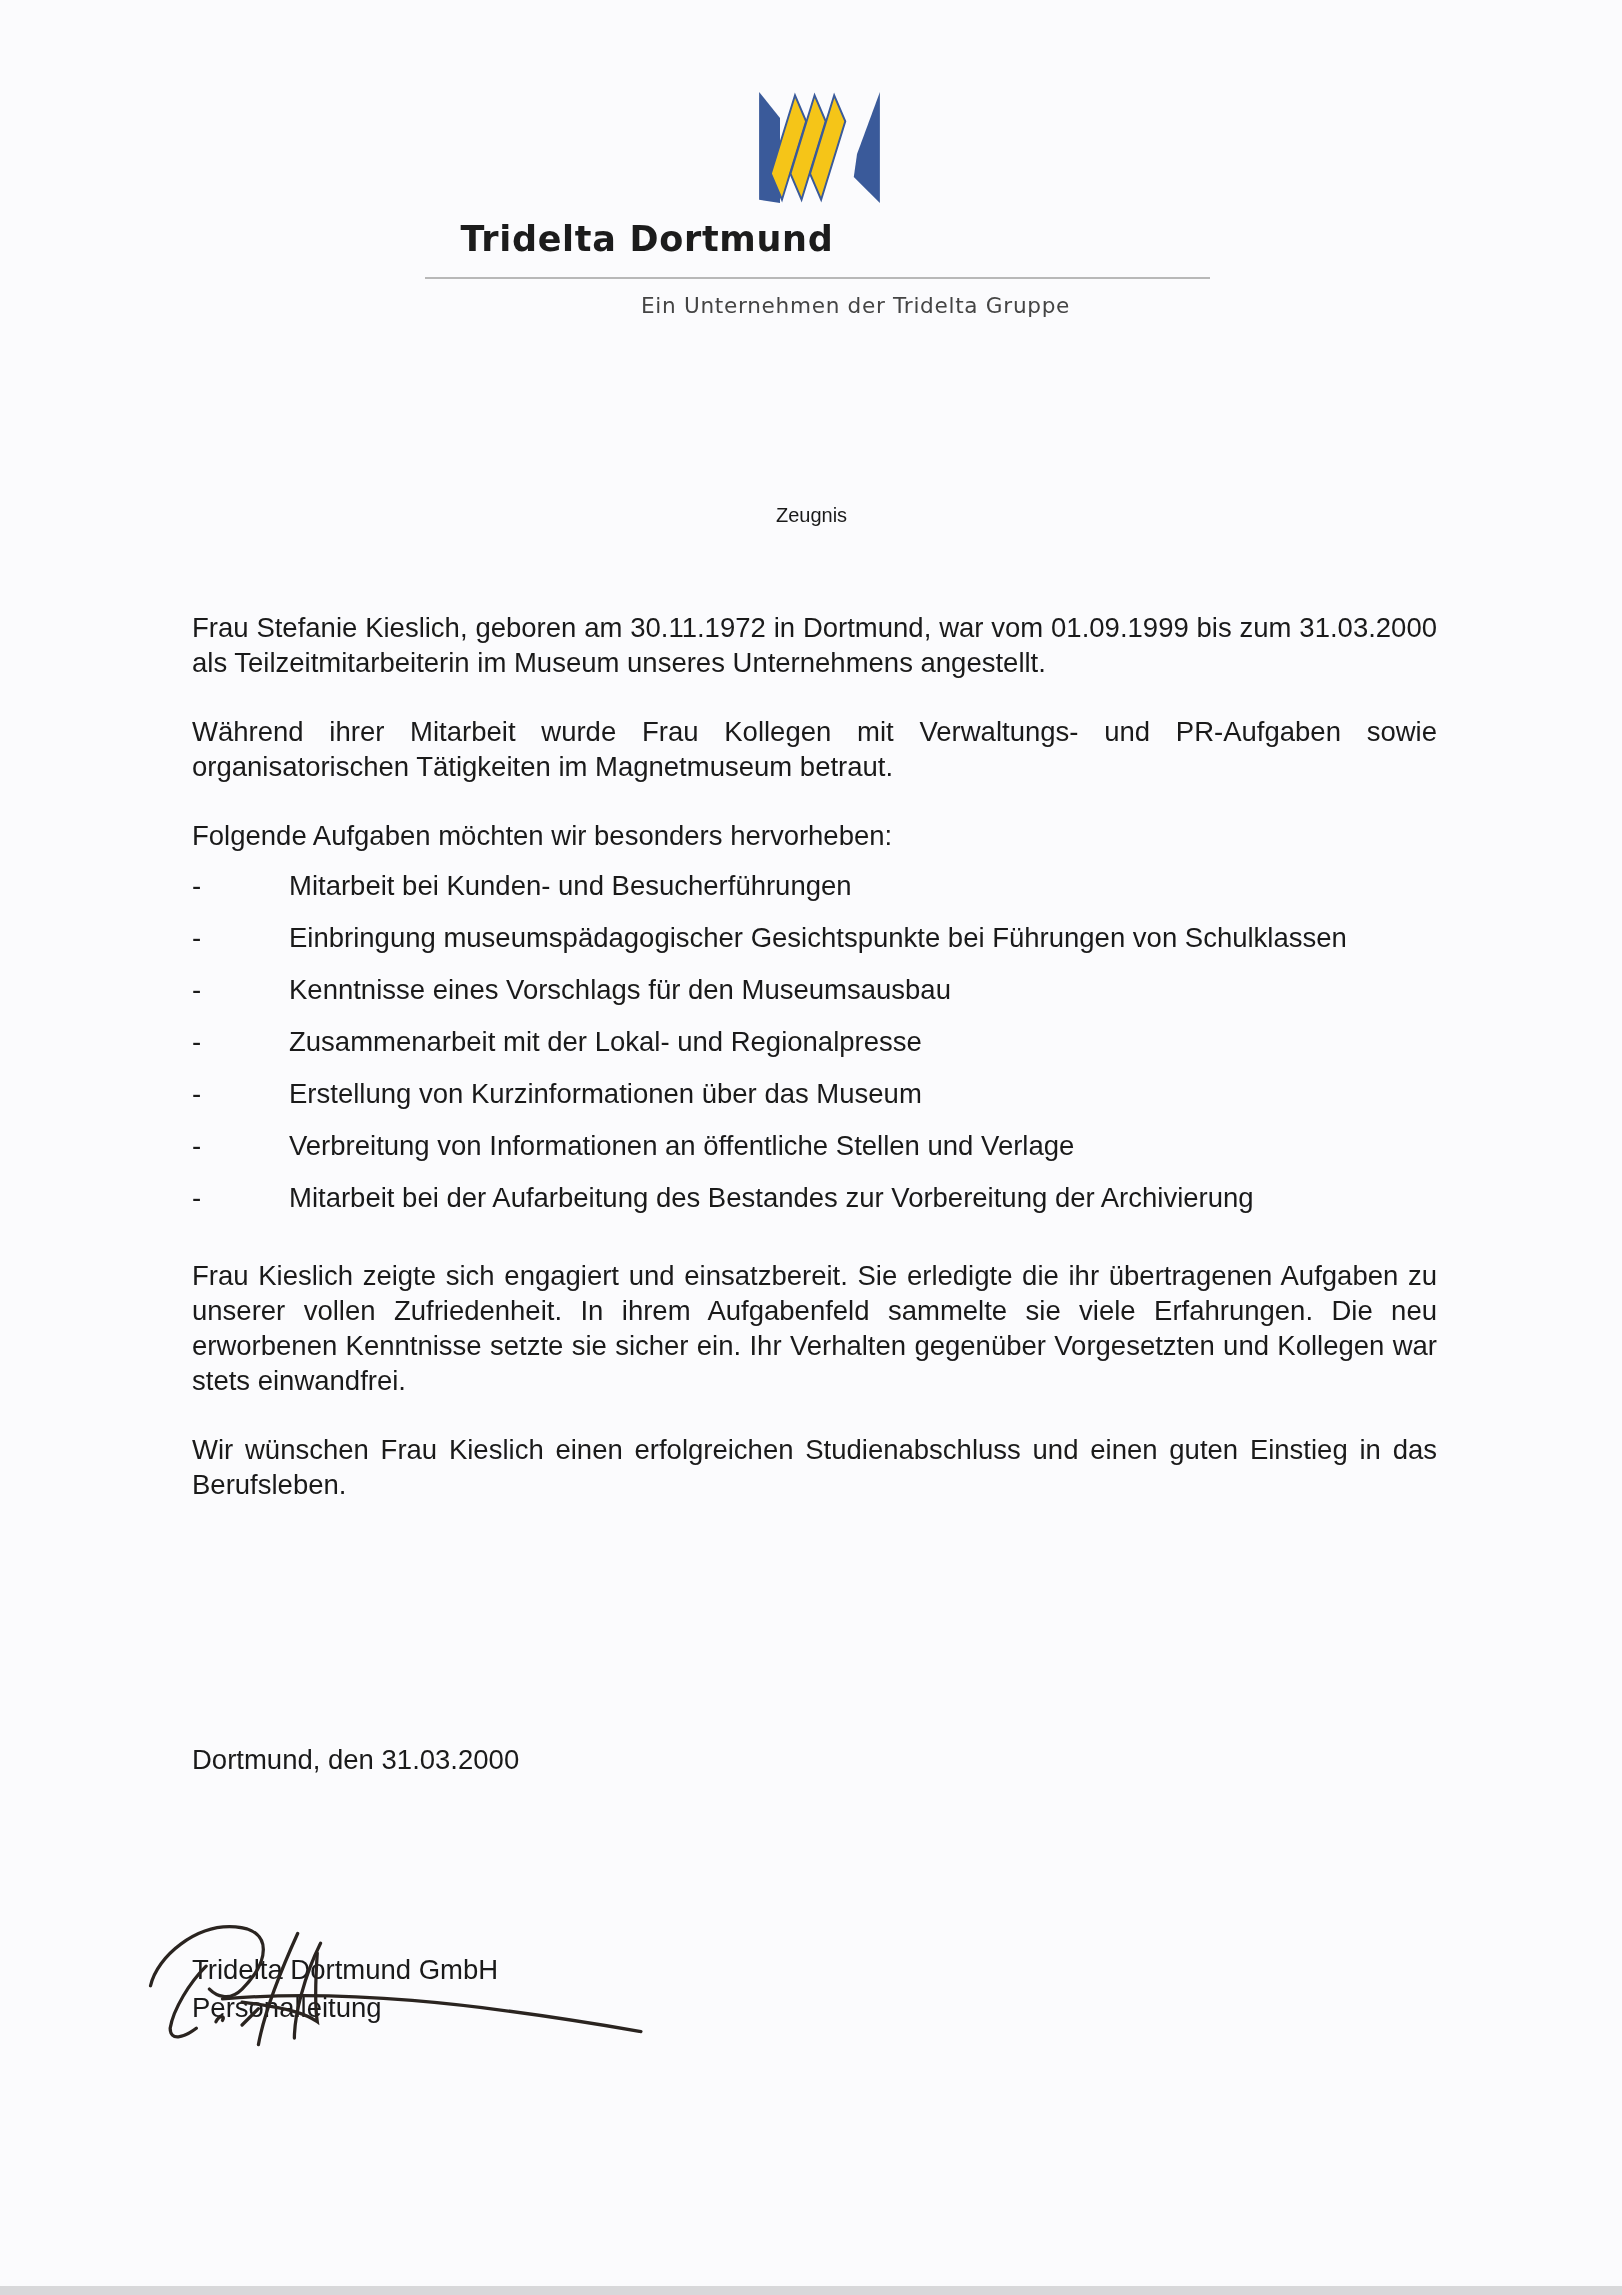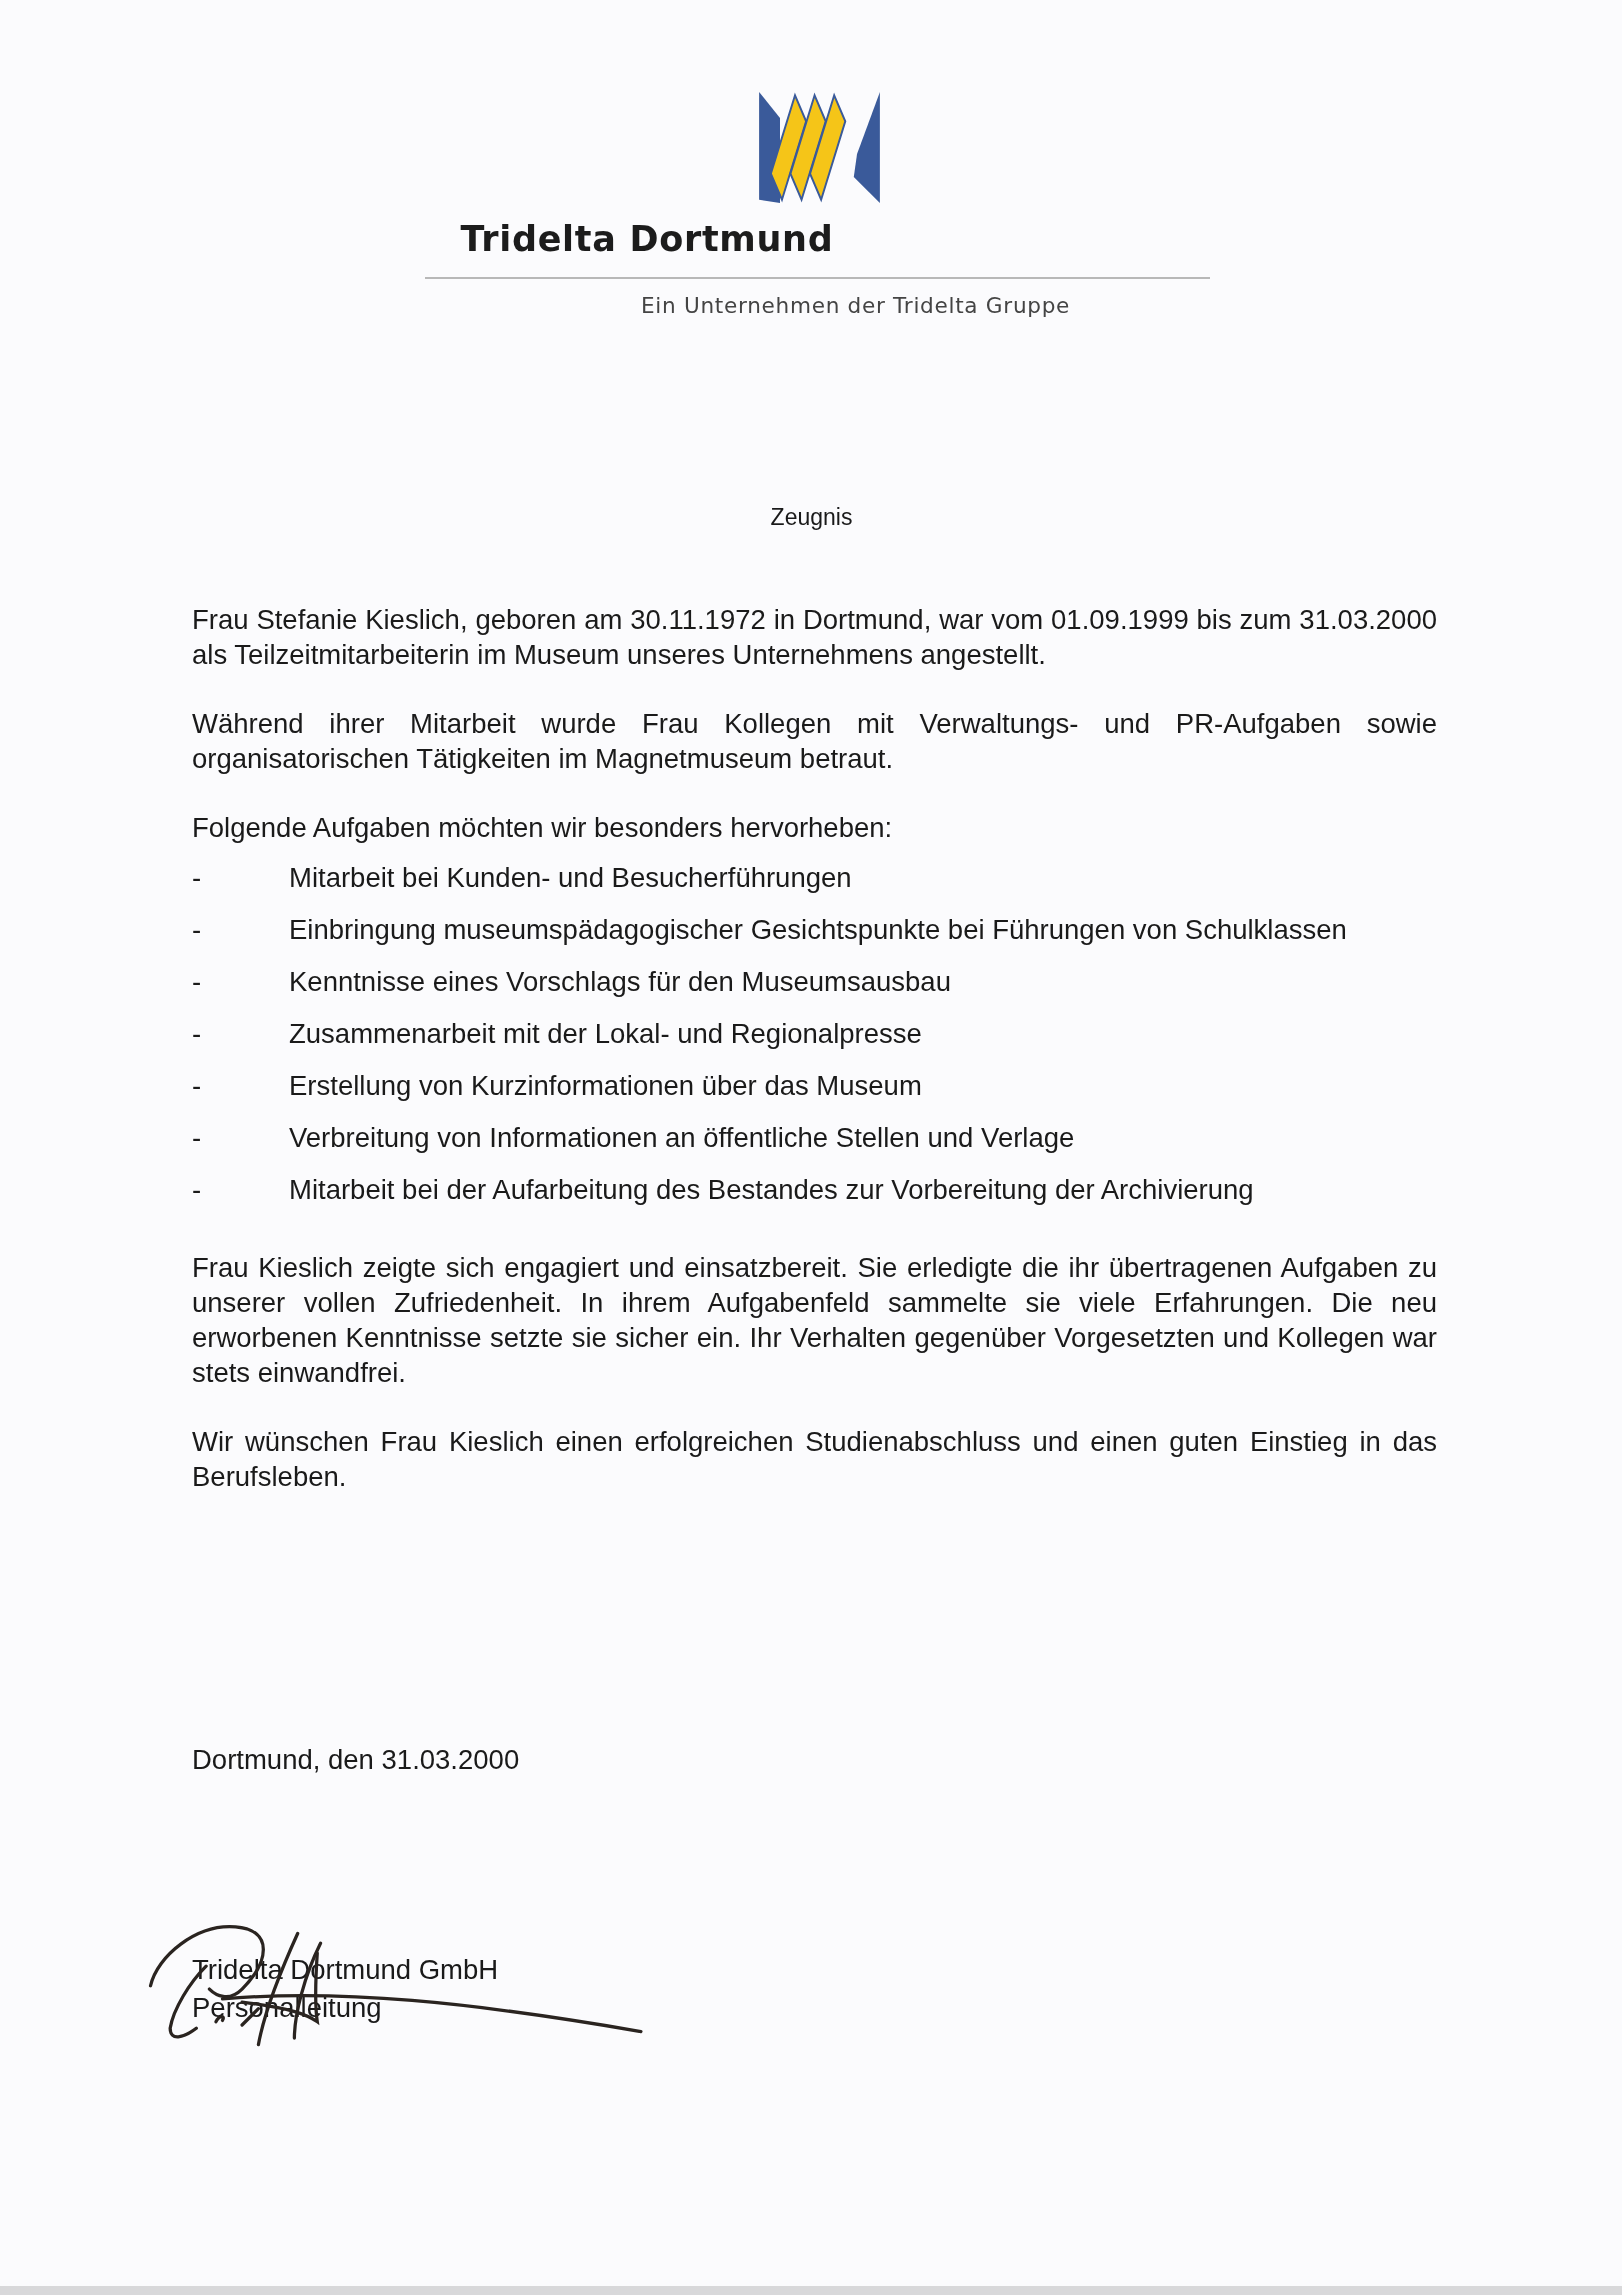--- a/index.html
+++ b/index.html
@@ -4,23 +4,23 @@
 <style>
   html, body { margin:0; padding:0; }
   body { width:1623px; height:2295px; background:#fbfbfd; position:relative; overflow:hidden;
          font-family:"Liberation Sans", sans-serif; color:#1a1a1a; }
   .logo { position:absolute; left:759px; top:92px; width:121px; height:111px; }
   .brand { position:absolute; left:0; width:1294px; top:219px; text-align:center;
            font-family:"DejaVu Sans", sans-serif; font-size:35px; font-weight:bold; color:#1c1c1c; letter-spacing:0.7px; }
   .rule { position:absolute; left:425px; width:785px; top:277px; height:2px; background:#b8b8b8; }
   .tagline { position:absolute; left:0; width:1623px; top:293px; text-align:center;
              font-family:"DejaVu Sans", sans-serif; font-size:21.6px; color:#444; letter-spacing:0.7px;padding-left:44px; }
-  .title { position:absolute; left:0; width:1623px; top:504px; text-align:center; font-size:23px; }
+  .title { position:absolute; left:0; width:1623px; top:504px; text-align:center; font-size:20px; }
   .body { position:absolute; left:192px; width:1245px; top:602px; font-size:27.5px; line-height:35px; }
-  .body p { margin:0 0 34px 0; text-align:justify; }
+  .body p { margin:8px 0 34px 0; text-align:justify; }
   .list { margin:0 0 34px 0; padding:0; list-style:none; }
   .list li { position:relative; padding-left:97px; line-height:52px; }
   .list li .dash { position:absolute; left:0; top:0; }
   .date { position:absolute; left:192px; top:1744px; font-size:27.5px; }
   .sig-block { position:absolute; left:192px; top:1951px; font-size:27.5px; line-height:38px; }
   .signature { position:absolute; left:144px; top:1917px; width:510px; height:131px; }
   .bottom-edge { position:absolute; left:0; bottom:0; width:1623px; height:9.2px; background:#d8d8da; }
 </style>
 </head>
 <body>

